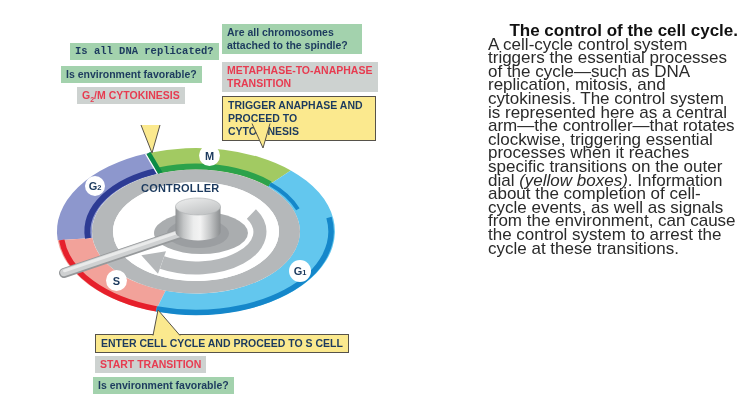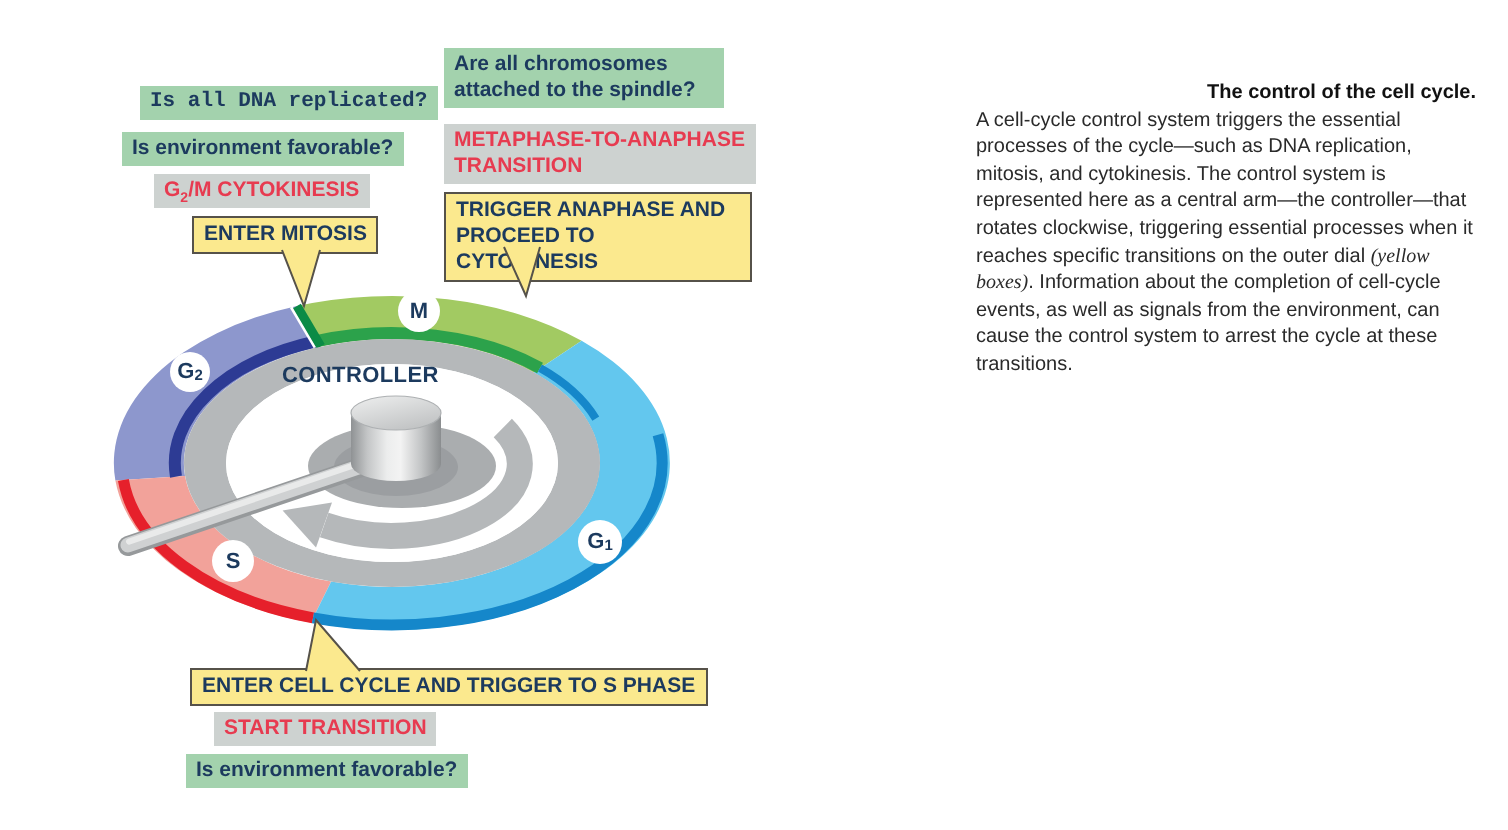--- a/index.html
+++ b/index.html
@@ -33,24 +33,24 @@
 
   .phase{position:absolute;z-index:3;background:#fff;border-radius:50%;
          display:flex;align-items:center;justify-content:center;
          font-size:11px;font-weight:bold;color:var(--dark_text);}
   .phase sub{font-size:7.5px;transform:translateY(2px);}
 
   .controller{position:absolute;z-index:3;left:141px;top:182px;width:116px;text-align:left;
               font-size:11px;font-weight:bold;letter-spacing:.2px;color:var(--dark_text);}
 
   
-  .caption{position:absolute;z-index:2;left:488px;top:40px;width:250px;
-           font-size:10px;line-height:13.6px;color:var(--body_text);}
+  .caption{position:absolute;z-index:2;left:488px;top:24px;width:250px;
+           font-size:17px;line-height:13.6px;color:var(--body_text);}
   .caption .ttl{font-weight:bold;text-align:right;color:#111;}
-  .caption .it{font-style:italic;font-family:Liberation Serif, serif;}
+  .caption .it{font-style:italic;}
 </style>
 </head>
 <body>
 
 <div class="stage">
 
   <svg class="dial-svg" width="470" height="415" viewBox="0 0 470 415">
     <defs>
       <linearGradient id="cylBody" x1="0" y1="0" x2="1" y2="0">
         <stop offset="0" stop-color="#8f9294"></stop>
@@ -124,28 +124,27 @@
       <sub></sub>
   </div>
 
   <div class="controller">CONTROLLER</div>
 
   <div class="box green" style="left:70px;top:43px;font-family:Liberation Mono, monospace;">Is all DNA replicated?</div>
   <div class="box green" style="left:61px;top:66px;">Is environment favorable?</div>
   <div class="box gray" style="left:77px;top:87px;">
     <span>G</span><sub>2</sub><span>/M CYTOKINESIS</span>
   </div>
-  <div class="box yellow" style="left:96px;top:108px;">ENTER MITOSIS</div>
 
   <div class="box green wrap" style="left:222px;top:24px;width:130px;">Are all chromosomes attached to the spindle?</div>
   <div class="box gray wrap" style="left:222px;top:62px;width:146px;">METAPHASE-TO-ANAPHASE TRANSITION</div>
   <div class="box yellow wrap" style="left:222px;top:96px;width:142px;">TRIGGER ANAPHASE AND PROCEED TO CYTOKINESIS</div>
 
-  <div class="box yellow" style="left:95px;top:334px;">ENTER CELL CYCLE AND TRIGGER TO S PHASE</div>
-  <div class="box gray" style="left:107px;top:356px;">START TRANSITION</div>
+  <div class="box yellow" style="left:95px;top:334px;">ENTER CELL CYCLE AND PROCEED TO S CELL</div>
+  <div class="box gray" style="left:95px;top:356px;">START TRANSITION</div>
   <div class="box green" style="left:93px;top:377px;">Is environment favorable?</div>
 
   <svg class="tails-svg" width="754" height="415" viewBox="0 0 754 415">
     <path d="M141,125 L152,153 L160,125" fill="var(--yellow_box)" stroke="var(--yellow_border)" stroke-width="1"></path>
     <path d="M252,123.5 L263,148 L270,123.5" fill="var(--yellow_box)" stroke="var(--yellow_border)" stroke-width="1"></path>
     <path d="M153,335.5 L158,310 L180,335.5" fill="var(--yellow_box)" stroke="var(--yellow_border)" stroke-width="1"></path>
   </svg>
 
   <div class="caption">
     <div class="ttl">The control of the cell cycle.</div>

